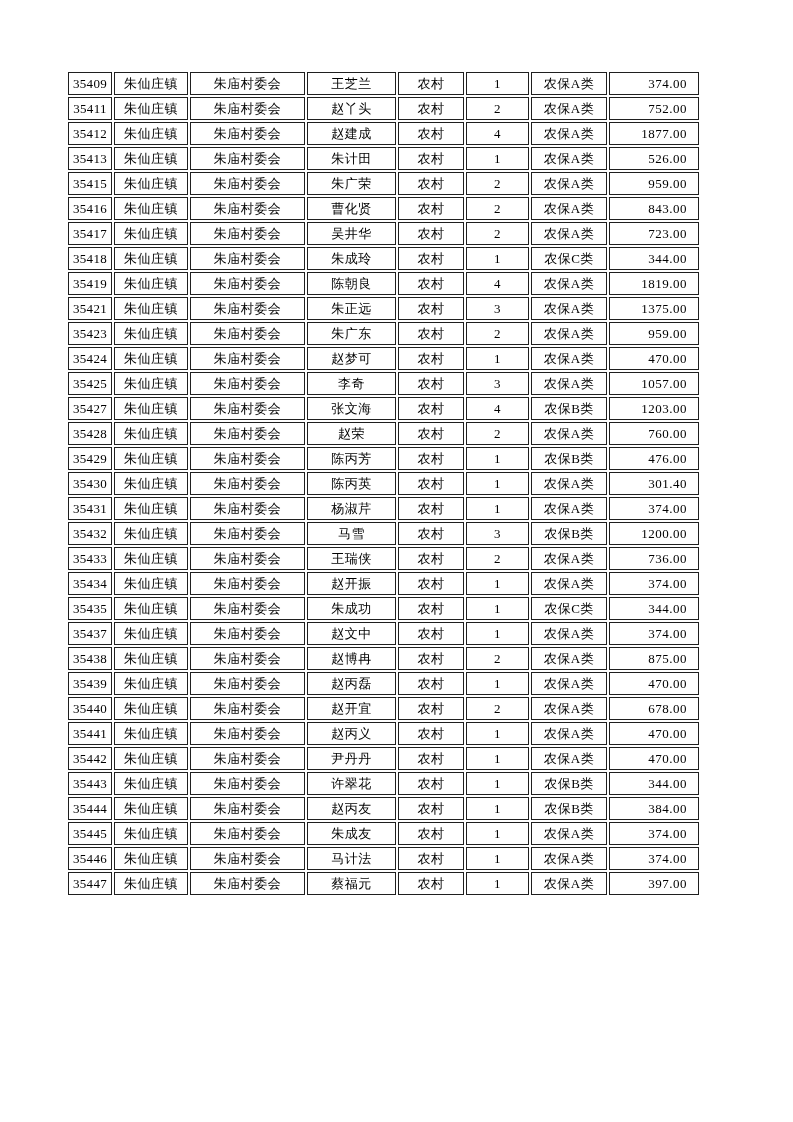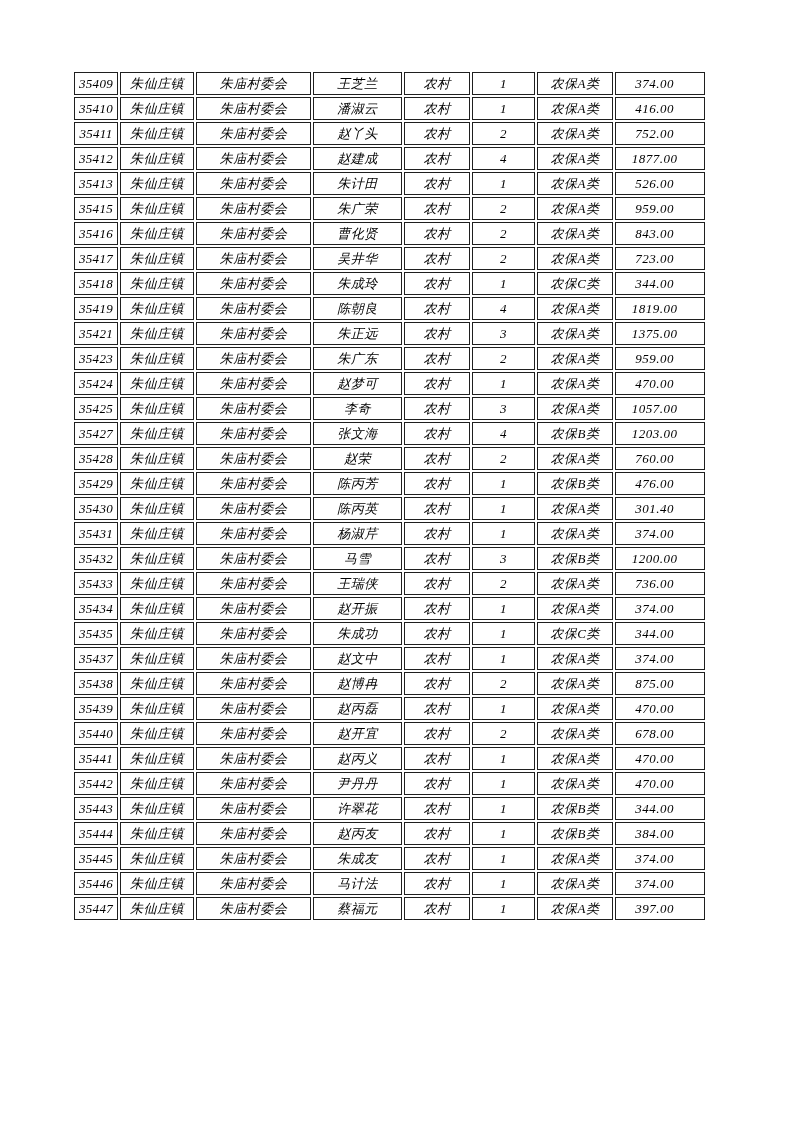--- a/index.html
+++ b/index.html
@@ -12,42 +12,42 @@
     width: 793px;
     height: 1122px;
     margin: 0 auto;
     background: var(--page-bg, #ffffff);
     overflow: hidden;
     font-family: "Liberation Serif", "DejaVu Serif", serif;
     color: var(--text-color, #000000);
   }
   table.data-table {
     position: absolute;
-    left: 72px;
+    left: 66px;
     top: 70px;
     width: 635px;
     table-layout: fixed;
     border-collapse: separate;
     border-spacing: 2px;
-    font-style: italic;
   }
   table.data-table td {
     box-sizing: border-box;
     height: 23px;
     padding: 0;
     border: 1px solid var(--border-color, #1f1f1f);
     font-size: 13px;
     line-height: 21px;
     text-align: center;
     white-space: nowrap;
     overflow: hidden;
     letter-spacing: 0.5px;
   }
   
   table.data-table td.c7 {
+    text-align: right;
     padding-right: 11px;
     letter-spacing: 0.5px;
   }
   
   table.data-table td.c0,
   table.data-table td.c5 {
     letter-spacing: 0.3px;
   }
 </style>
 </head>
@@ -70,30 +70,20 @@
           <td class="c0">35409</td>
           <td class="c1">朱仙庄镇</td>
           <td class="c2">朱庙村委会</td>
           <td class="c3">王芝兰</td>
           <td class="c4">农村</td>
           <td class="c5">1</td>
           <td class="c6">农保A类</td>
           <td class="c7">374.00</td>
         </tr>
         <tr>
-          <td class="c0">35410</td>
-          <td class="c1">朱仙庄镇</td>
-          <td class="c2">朱庙村委会</td>
-          <td class="c3">潘淑云</td>
-          <td class="c4">农村</td>
-          <td class="c5">1</td>
-          <td class="c6">农保A类</td>
-          <td class="c7">416.00</td>
-        </tr>
-        <tr>
           <td class="c0">35411</td>
           <td class="c1">朱仙庄镇</td>
           <td class="c2">朱庙村委会</td>
           <td class="c3">赵丫头</td>
           <td class="c4">农村</td>
           <td class="c5">2</td>
           <td class="c6">农保A类</td>
           <td class="c7">752.00</td>
         </tr>
         <tr>

